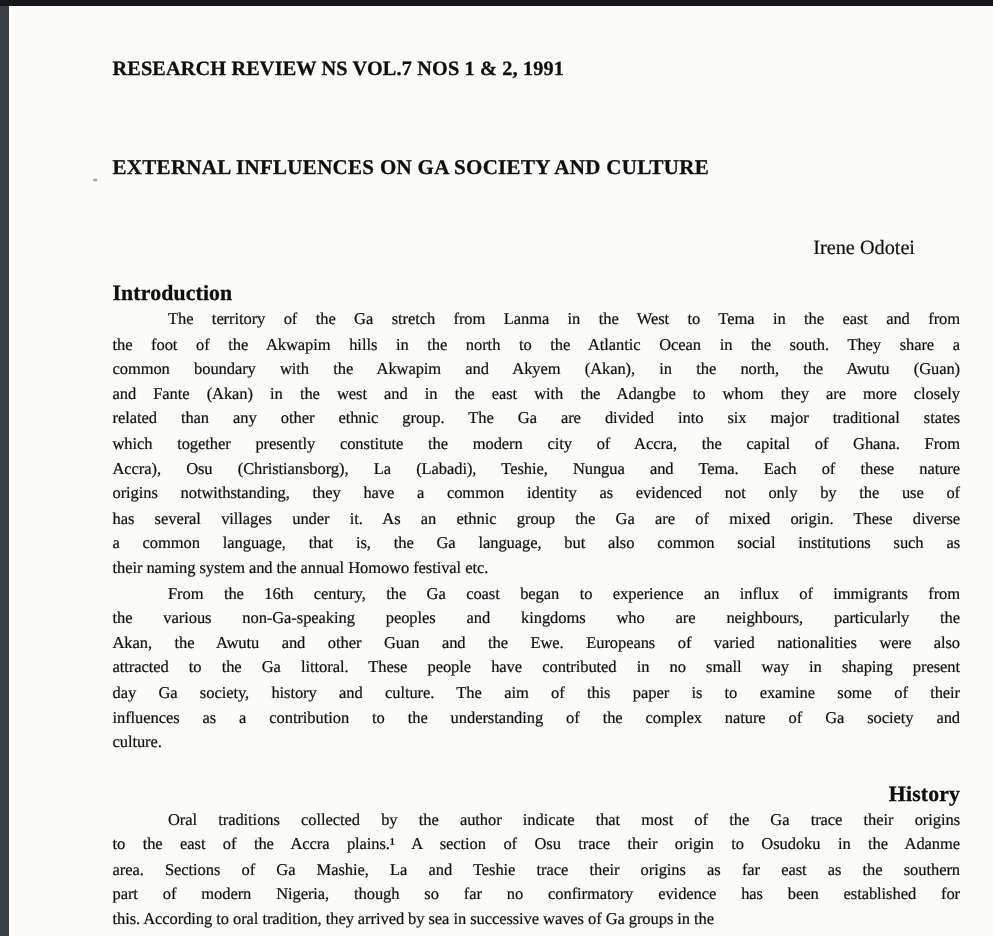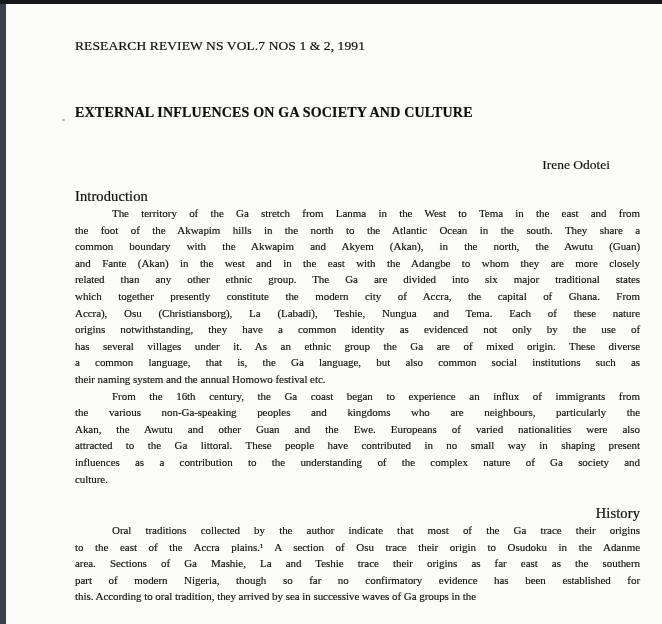--- a/index.html
+++ b/index.html
@@ -27,39 +27,39 @@
     position:absolute; left:62px; top:119px;
     width:3px; height:2px; background:#a9a9a6; border-radius:50%;
     z-index:1;
   }
   .content {
     position:absolute; left:75px; top:0;
     width:565px;
   }
   .journal-header {
     margin:38px 0 0 0;
-    font-size:13.5px; font-weight:normal;
+    font-size:13.5px; font-weight:bold;
     letter-spacing:0.1px;
     -webkit-text-stroke:0.2px #111;
   }
   .paper-title {
     margin:51px 40px 0 0;
     text-align:left;
     font-size:14px; font-weight:bold;
     letter-spacing:0.2px;
     -webkit-text-stroke:0.2px #111;
   }
   .author {
     margin:36px 30px 0 0;
     text-align:right;
     font-size:13.5px;
     -webkit-text-stroke:0.15px #222;
   }
   .section-heading {
-    font-size:14.5px; font-weight:normal;
+    font-size:14.5px; font-weight:bold;
     letter-spacing:0.1px;
     -webkit-text-stroke:0.2px #111;
   }
   .heading-introduction { margin:15px 0 0 0; }
   .heading-history     { margin:18px 0 0 0;text-align:right; }
   .para {
     margin:0;
     font-size:11px;
     line-height:16.6px;
     letter-spacing:-0.05px;
@@ -102,20 +102,21 @@
         <div class="line">has several villages under it. As an ethnic group the Ga are of mixed origin. These diverse</div>
         <div class="line">a common language, that is, the Ga language, but also common social institutions such as</div>
         <div class="line last">their naming system and the annual Homowo festival etc.</div>
       </div>
 
     <div class="para">
         <div class="line indent">From the 16th century, the Ga coast began to experience an influx of immigrants from</div>
         <div class="line">the various non-Ga-speaking peoples and kingdoms who are neighbours, particularly the</div>
         <div class="line">Akan, the Awutu and other Guan and the Ewe. Europeans of varied nationalities were also</div>
         <div class="line">attracted to the Ga littoral. These people have contributed in no small way in shaping present</div>
+        <div class="line">day Ga society, history and culture. The aim of this paper is to examine some of their</div>
         <div class="line">influences as a contribution to the understanding of the complex nature of Ga society and</div>
         <div class="line last">culture.</div>
       </div>
 
     <div class="section-heading heading-history">History</div>
 
     <div class="para">
         <div class="line indent">Oral traditions collected by the author indicate that most of the Ga trace their origins</div>
         <div class="line">to the east of the Accra plains.¹ A section of Osu trace their origin to Osudoku in the Adanme</div>
         <div class="line">area. Sections of Ga Mashie, La and Teshie trace their origins as far east as the southern</div>

